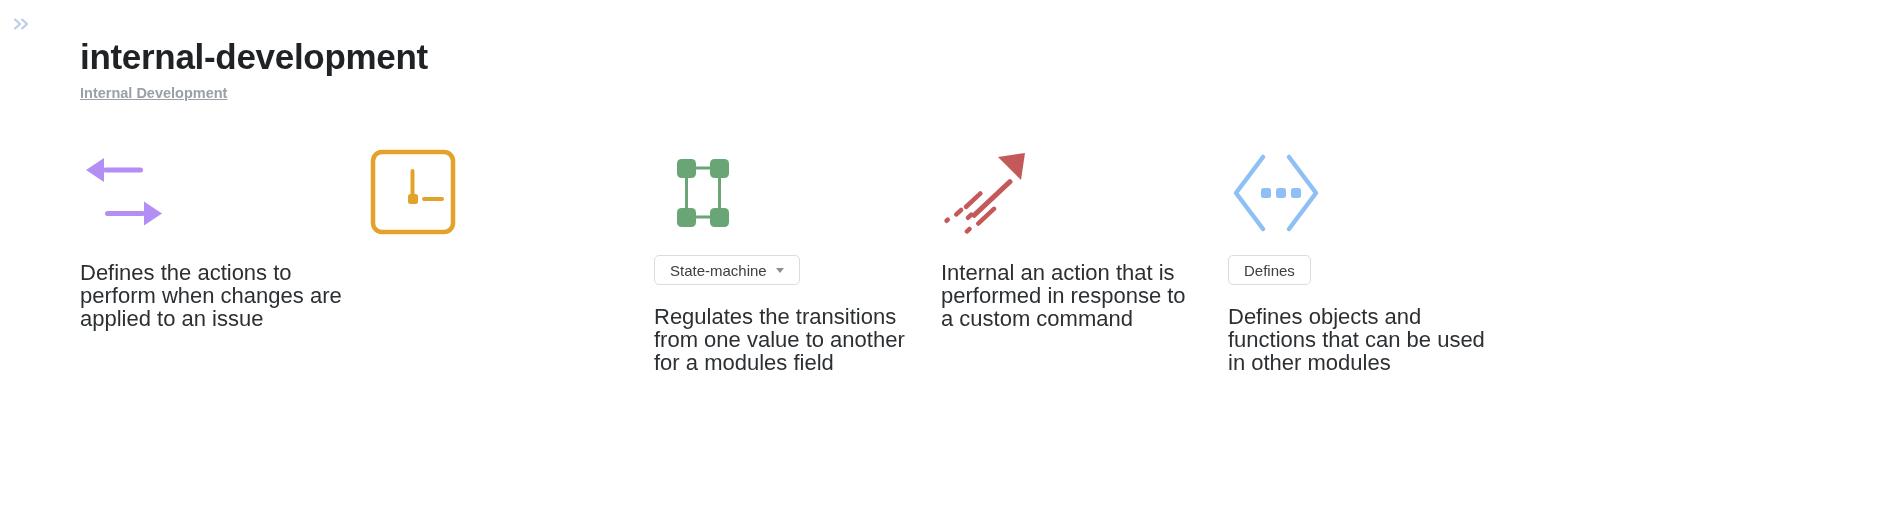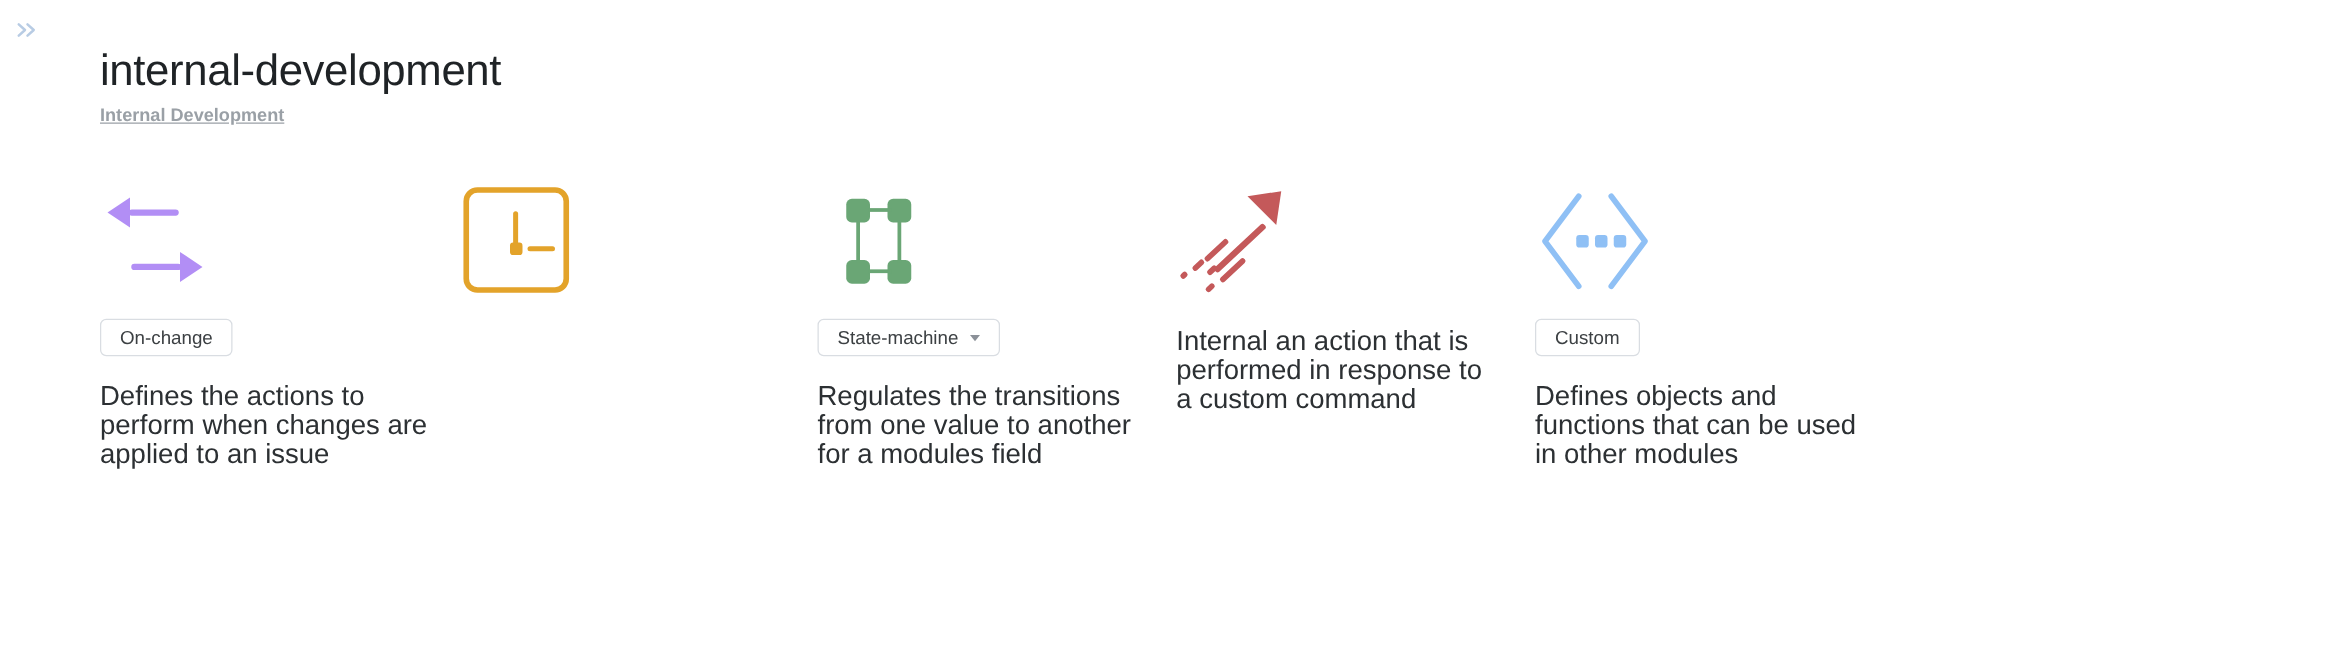--- a/index.html
+++ b/index.html
@@ -17,21 +17,21 @@
     left: 8px; top: 12px;
     width: 28px; height: 24px;
     display: flex; align-items: center; justify-content: center;
     cursor: pointer;
   }
   .collapse-toggle svg { display: block; }
 
   .header { position: absolute; left: 80px; top: 36px; }
   .page-title {
     font-size: 35px;
-    font-weight: normal;
+    font-weight: bold;
     color: #1f2326;
     letter-spacing: -0.3px;
     line-height: 42px;
     white-space: nowrap;
   }
   .page-subtitle {
     margin-top: 6px;
     font-size: 14.5px;
     font-weight: bold;
     color: #9aa0a6;
@@ -111,25 +111,20 @@
 
     <div class="col">
       <div class="icon-box">
         <svg width="92" height="90" viewBox="0 0 92 90">
           <path d="M4 22 L22 10 L22 34 Z" fill="#b28ef5"></path>
           <rect x="21" y="19.5" width="40" height="5" rx="2.5" fill="#b28ef5"></rect>
           <rect x="23" y="63" width="40" height="5" rx="2.5" fill="#b28ef5"></rect>
           <path d="M80 65.5 L62 53.5 L62 77.5 Z" fill="#b28ef5"></path>
         </svg>
       </div>
-      <div class="chip-row">
-        <div class="chip">
-          <span>On-change</span>
-        </div>
-      </div>
       <div class="desc">Defines the actions to perform when changes are applied to an issue</div>
     </div>
 
     <div class="col">
       <div class="icon-box">
         <svg width="92" height="90" viewBox="0 0 92 90">
           <rect x="4" y="4" width="80" height="80" rx="9" ry="9" fill="none" stroke="#e3a32a" stroke-width="4.5"></rect>
           <rect x="41.5" y="21" width="4" height="28" rx="2" fill="#e3a32a"></rect>
           <rect x="39" y="46" width="10" height="10" rx="2.5" fill="#e3a32a"></rect>
           <rect x="53" y="49" width="22" height="4" rx="2" fill="#e3a32a"></rect>
@@ -180,20 +175,20 @@
         <svg width="92" height="90" viewBox="0 0 92 90">
           <path d="M33 9 L6 45 L33 81" fill="none" stroke="#8fc0f5" stroke-width="4.5" stroke-linecap="round" stroke-linejoin="round"></path>
           <path d="M59 9 L86 45 L59 81" fill="none" stroke="#8fc0f5" stroke-width="4.5" stroke-linecap="round" stroke-linejoin="round"></path>
           <rect x="31" y="40" width="10" height="10" rx="2.5" fill="#8fc0f5"></rect>
           <rect x="46" y="40" width="10" height="10" rx="2.5" fill="#8fc0f5"></rect>
           <rect x="61" y="40" width="10" height="10" rx="2.5" fill="#8fc0f5"></rect>
         </svg>
       </div>
       <div class="chip-row">
         <div class="chip">
-          <span>Custom</span>
+          <span>Defines</span>
         </div>
       </div>
       <div class="desc">Defines objects and functions that can be used in other modules</div>
     </div>
 
   </div>
 </div>
 
 </body></html>

